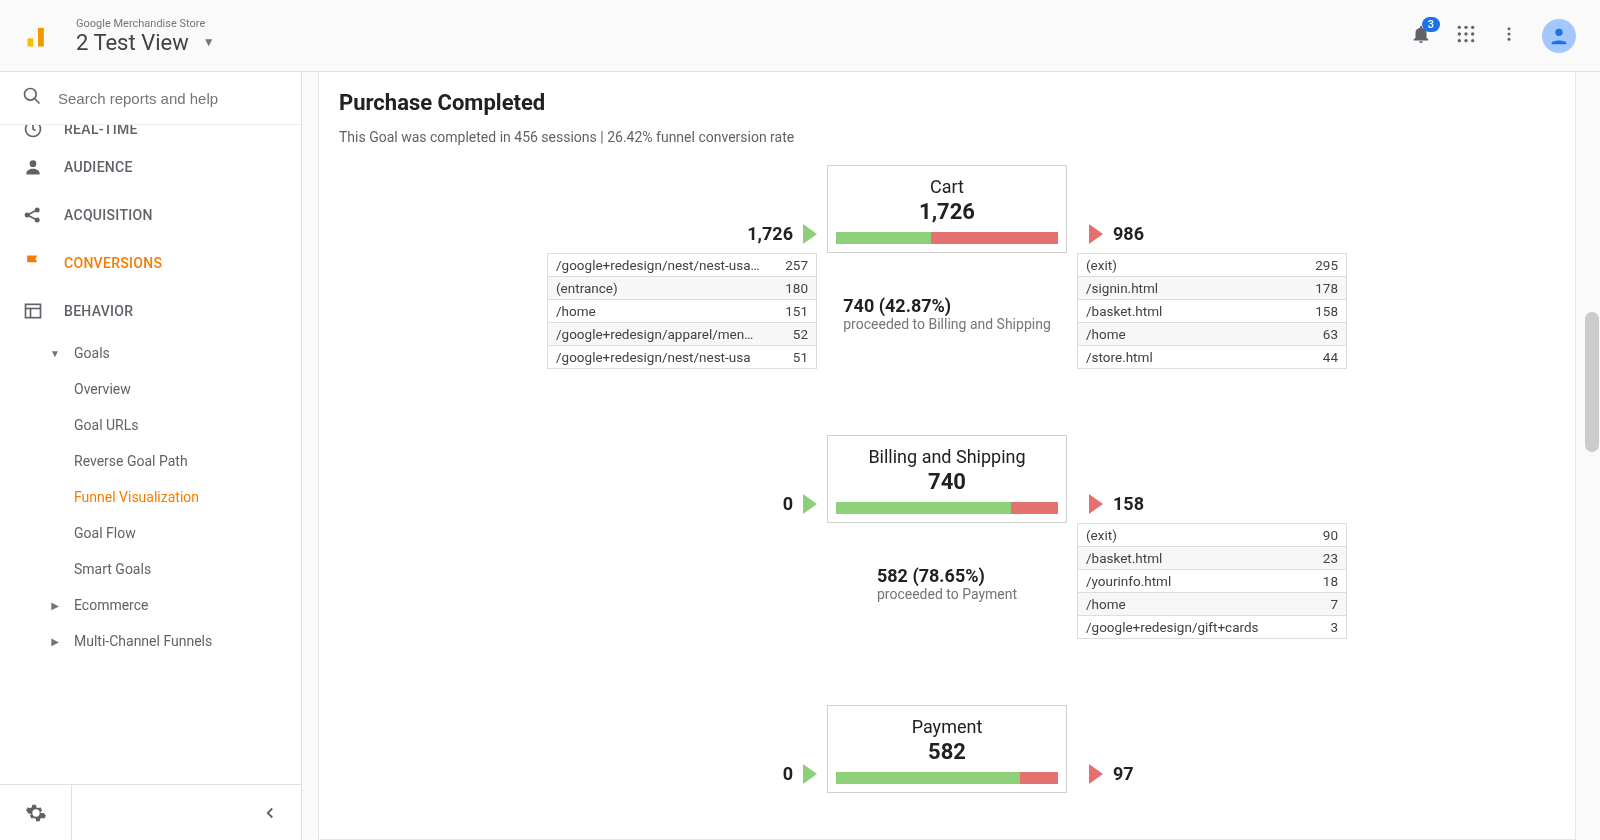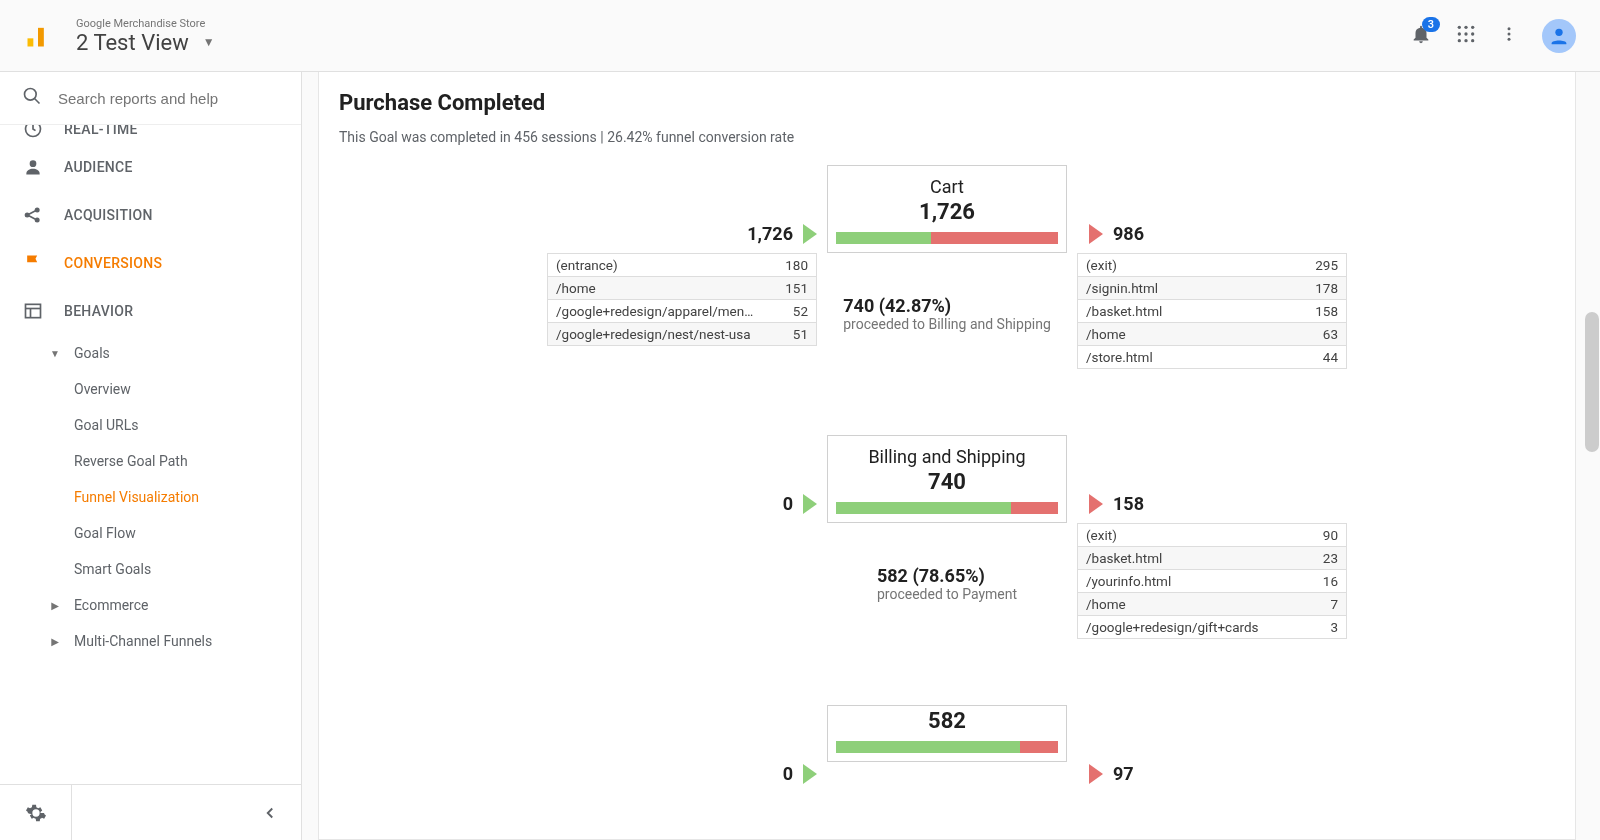--- a/index.html
+++ b/index.html
@@ -245,20 +245,24 @@
             <div class="down-funnel"><svg width="160" height="178" viewBox="0 0 160 178">
                 <path d="M0 0 L160 0 L100 70 L100 140 L60 140 L60 70 Z" fill="#8ecf7a"></path>
                 <path d="M50 140 L110 140 L80 175 Z" fill="#8ecf7a"></path>
               </svg></div>
             <div class="proceed">
               <div class="p-big">740 (42.87%)</div>
       <div class="p-small">proceeded to Billing and Shipping</div>
             </div>
             <div class="side-table left">
               <div class="row">
+                <span class="path">/google+redesign/nest/nest-usa…</span>
+                <span class="val">257</span>
+              </div>
+              <div class="row">
                 <span class="path">(entrance)</span>
                 <span class="val">180</span>
               </div>
               <div class="row">
                 <span class="path">/home</span>
                 <span class="val">151</span>
               </div>
               <div class="row">
                 <span class="path">/google+redesign/apparel/men…</span>
                 <span class="val">52</span>
@@ -320,34 +324,35 @@
               <div class="row">
                 <span class="path">(exit)</span>
                 <span class="val">90</span>
               </div>
               <div class="row">
                 <span class="path">/basket.html</span>
                 <span class="val">23</span>
               </div>
               <div class="row">
                 <span class="path">/yourinfo.html</span>
-                <span class="val">16</span>
+                <span class="val">18</span>
               </div>
               <div class="row">
                 <span class="path">/home</span>
                 <span class="val">7</span>
               </div>
               <div class="row">
                 <span class="path">/google+redesign/gift+cards</span>
                 <span class="val">3</span>
               </div>
             </div>
           </div>
           <div class="step" style="min-height: 110px;">
             <div class="step-box">
+              <div class="sb-title">Payment</div>
     <div class="sb-count">582</div>
     <div class="bar">
                 <div class="g" style="flex:83"></div>
                 <div class="r" style="flex:17"></div>
               </div>
             </div>
             <div class="in-arrow">
               <span>0</span>
               <span class="tri green"></span>
             </div>

